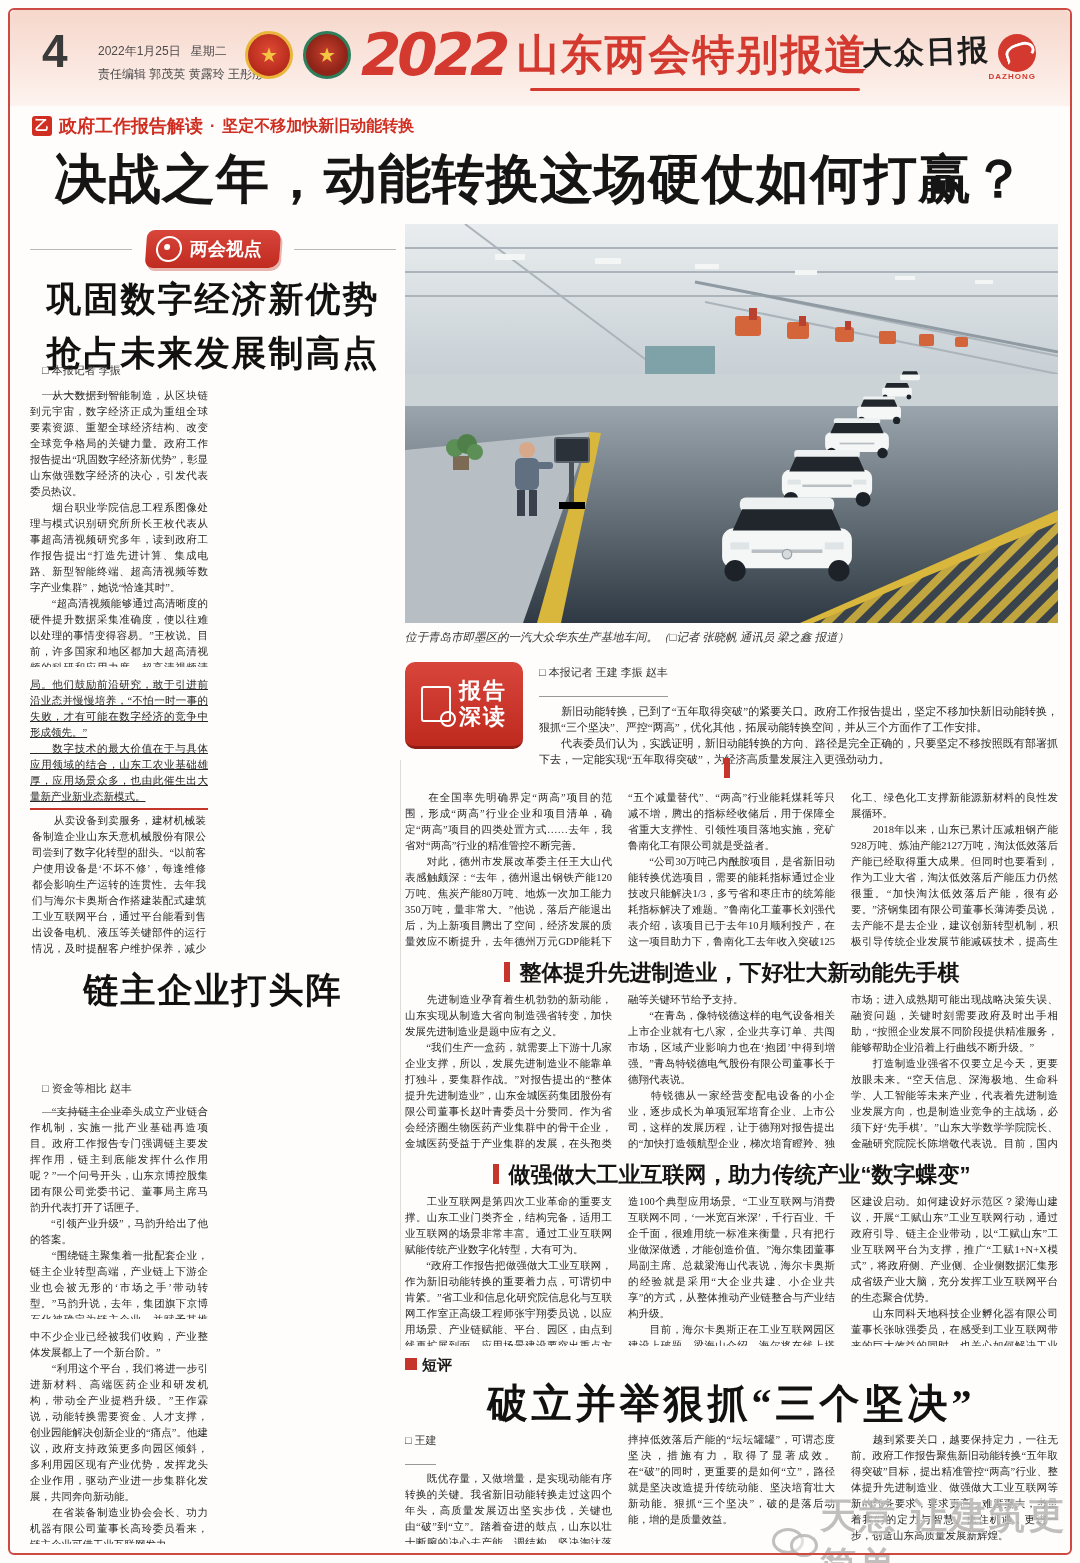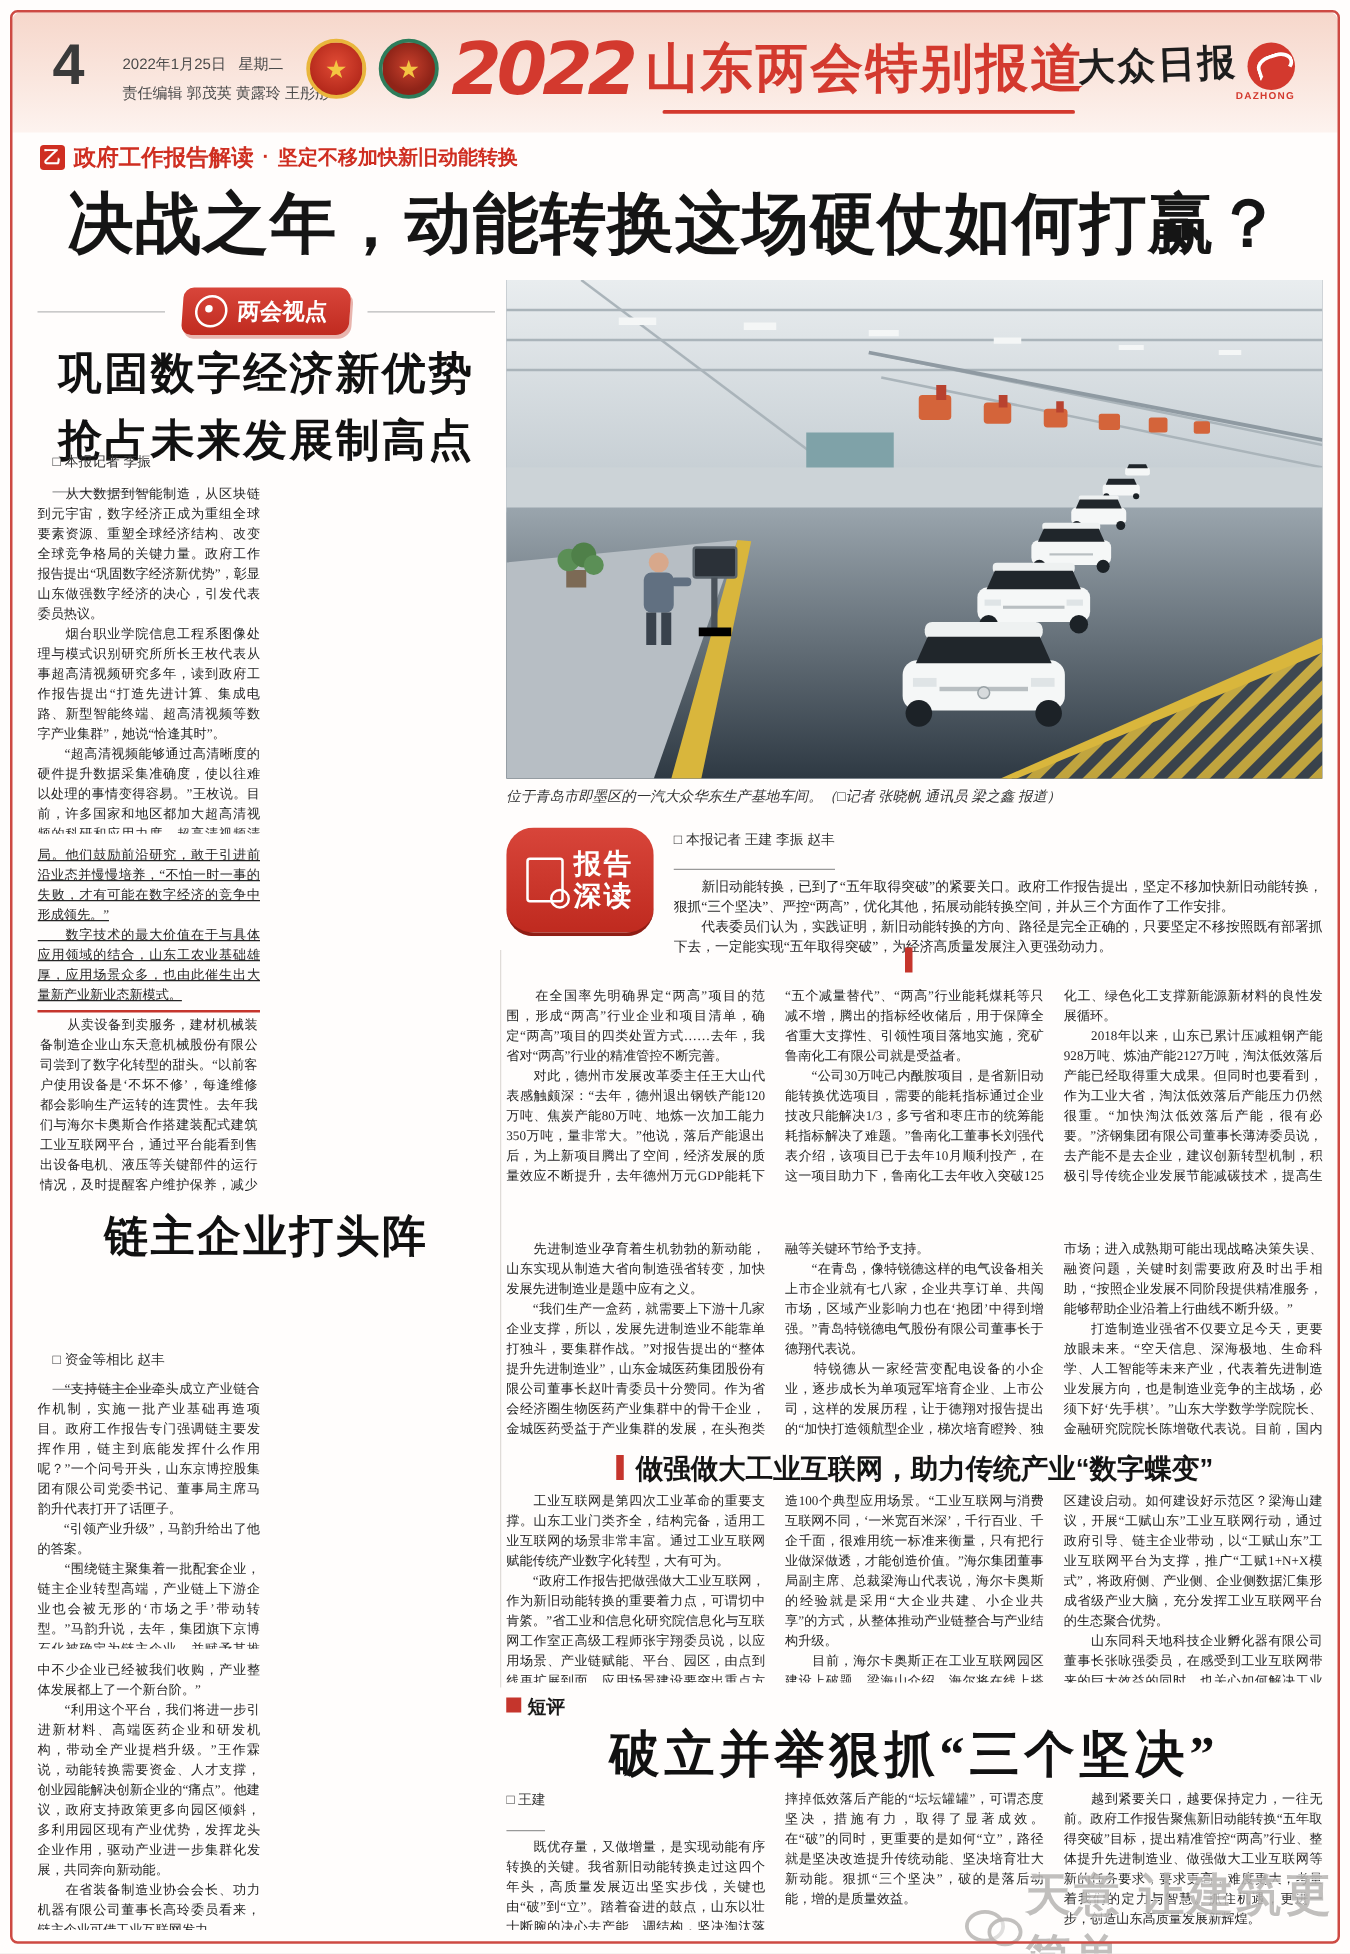--- a/index.html
+++ b/index.html
@@ -49,21 +49,21 @@
   .byline{font-size:11px;color:#333;border-bottom:1px solid #999;padding-bottom:16px;display:inline-block;}
   .cols{display:flex;gap:10px;flex-direction:column;}
   .col{width:178px;overflow:hidden;font-family:"Liberation Serif",serif;font-size:10.5px;line-height:16px;
        color:#262626;text-align:justify;white-space:pre-wrap;}
   .redbox{border:2px solid #c5352c;padding:3px 4px;margin:3px -4px;}
   
   .photo{position:absolute;left:405px;top:224px;width:653px;height:399px;overflow:hidden;background:#9aa4ac;}
   .caption{position:absolute;left:405px;top:630px;width:653px;font-family:"Liberation Serif",serif;
            font-style:italic;font-size:11.5px;color:#333;}
   .report-row{position:absolute;left:405px;top:662px;width:653px;display:flex;gap:16px;}
-  .report-badge{flex:0 0 118px;height:84px;background:linear-gradient(180deg,#d8453a,#bf2a1f);border-radius:22px;
+  .report-badge{flex:0 0 118px;height:84px;background:linear-gradient(180deg,#d8453a,#bf2a1f);border-radius:10px;
                 color:#fff;display:flex;align-items:center;justify-content:center;gap:8px;border-bottom:3px solid #8f1d14;}
   .report-badge .glyph{width:26px;height:32px;border:2px solid #fff;border-radius:3px;position:relative;}
   .report-badge .glyph::after{content:"";position:absolute;right:-7px;bottom:-7px;width:12px;height:12px;
                 border:2px solid #fff;border-radius:50%;}
   .report-badge .txt{font-size:22px;font-weight:900;line-height:1.2;letter-spacing:2px;}
   .report-right{flex:1;}
   .report-intro{margin-top:6px;font-family:"Liberation Serif",serif;font-size:11px;line-height:16px;color:#262626;
                 text-align:justify;white-space:pre-wrap;height:62px;overflow:hidden;}
   .sec-title{position:absolute;left:405px;width:653px;text-align:center;font-size:22px;font-weight:900;color:#141414;}
   .sec-title .bar{display:inline-block;width:6px;height:20px;background:#c5352c;margin-right:10px;vertical-align:-2px;}
@@ -321,20 +321,23 @@
   <div class="sec-cols" style="top:790px;height:160px;">
     <div class="sec-col" style="height:160px;">　　在全国率先明确界定“两高”项目的范围，形成“两高”行业企业和项目清单，确定“两高”项目的四类处置方式……去年，我省对“两高”行业的精准管控不断完善。
 　　对此，德州市发展改革委主任王大山代表感触颇深：“去年，德州退出钢铁产能120万吨、焦炭产能80万吨、地炼一次加工能力350万吨，量非常大。”他说，落后产能退出后，为上新项目腾出了空间，经济发展的质量效应不断提升，去年德州万元GDP能耗下降了3.6%。
 　　山东是能耗大省，与土地、资金等相比，能耗指标是更加紧缺的要素资源。山东严格落实</div>
     <div class="sec-col" style="height:160px;">“五个减量替代”、“两高”行业能耗煤耗等只减不增，腾出的指标经收储后，用于保障全省重大支撑性、引领性项目落地实施，兖矿鲁南化工有限公司就是受益者。
 　　“公司30万吨己内酰胺项目，是省新旧动能转换优选项目，需要的能耗指标通过企业技改只能解决1/3，多亏省和枣庄市的统筹能耗指标解决了难题。”鲁南化工董事长刘强代表介绍，该项目已于去年10月顺利投产，在这一项目助力下，鲁南化工去年收入突破125亿元。下一步，鲁南化工将抓住机遇，在绿色化工和新能源新材料融合发展上加大投入力度，推动形成新能源促进绿色</div>
     <div class="sec-col" style="height:160px;">化工、绿色化工支撑新能源新材料的良性发展循环。
 　　2018年以来，山东已累计压减粗钢产能928万吨、炼油产能2127万吨，淘汰低效落后产能已经取得重大成果。但同时也要看到，作为工业大省，淘汰低效落后产能压力仍然很重。“加快淘汰低效落后产能，很有必要。”济钢集团有限公司董事长薄涛委员说，去产能不是去企业，建议创新转型机制，积极引导传统企业发展节能减碳技术，提高生产效率、降低能耗，同时做好“立”的文章，尽快培育一批可以担当新动能、承接传统企业转岗人员的新兴产业项目。</div>
   </div>
 
+  <div class="sec-title" style="top:958px;">
+    <span class="bar"></span><span>整体提升先进制造业，下好壮大新动能先手棋</span>
+  </div>
   <div class="sec-cols" style="top:992px;height:158px;">
     <div class="sec-col" style="height:158px;">　　先进制造业孕育着生机勃勃的新动能，山东实现从制造大省向制造强省转变，加快发展先进制造业是题中应有之义。
 　　“我们生产一盒药，就需要上下游十几家企业支撑，所以，发展先进制造业不能靠单打独斗，要集群作战。”对报告提出的“整体提升先进制造业”，山东金城医药集团股份有限公司董事长赵叶青委员十分赞同。作为省会经济圈生物医药产业集群中的骨干企业，金城医药受益于产业集群的发展，在头孢类抗生素医药中间体、谷胱甘肽特色原料药的生产研发方面成为全球引领者。他认为，打造国家级产业集群要进一步充实汇集创新要素，根据产业特点在人才、科技、金</div>
     <div class="sec-col" style="height:158px;">融等关键环节给予支持。
 　　“在青岛，像特锐德这样的电气设备相关上市企业就有七八家，企业共享订单、共闯市场，区域产业影响力也在‘抱团’中得到增强。”青岛特锐德电气股份有限公司董事长于德翔代表说。
 　　特锐德从一家经营变配电设备的小企业，逐步成长为单项冠军培育企业、上市公司，这样的发展历程，让于德翔对报告提出的“加快打造领航型企业，梯次培育瞪羚、独角兽、单项冠军企业”深表赞同。“把‘小种子’培育成‘参天大树’需要精准帮扶。”他说，不同时期的企业有不同需求，初创期企业资源缺乏，可以适当推介</div>
     <div class="sec-col" style="height:158px;">市场；进入成熟期可能出现战略决策失误、融资问题，关键时刻需要政府及时出手相助，“按照企业发展不同阶段提供精准服务，能够帮助企业沿着上行曲线不断升级。”
 　　打造制造业强省不仅要立足今天，更要放眼未来。“空天信息、深海极地、生命科学、人工智能等未来产业，代表着先进制造业发展方向，也是制造业竞争的主战场，必须下好‘先手棋’。”山东大学数学学院院长、金融研究院院长陈增敬代表说。目前，国内许多地区都在布局未来产业，有的地方还专门建设了未来产业集聚区，山东要立足自身优势选择重点领域进行突破，为未来的制造业竞争夯实基础。</div>
   </div>
 

